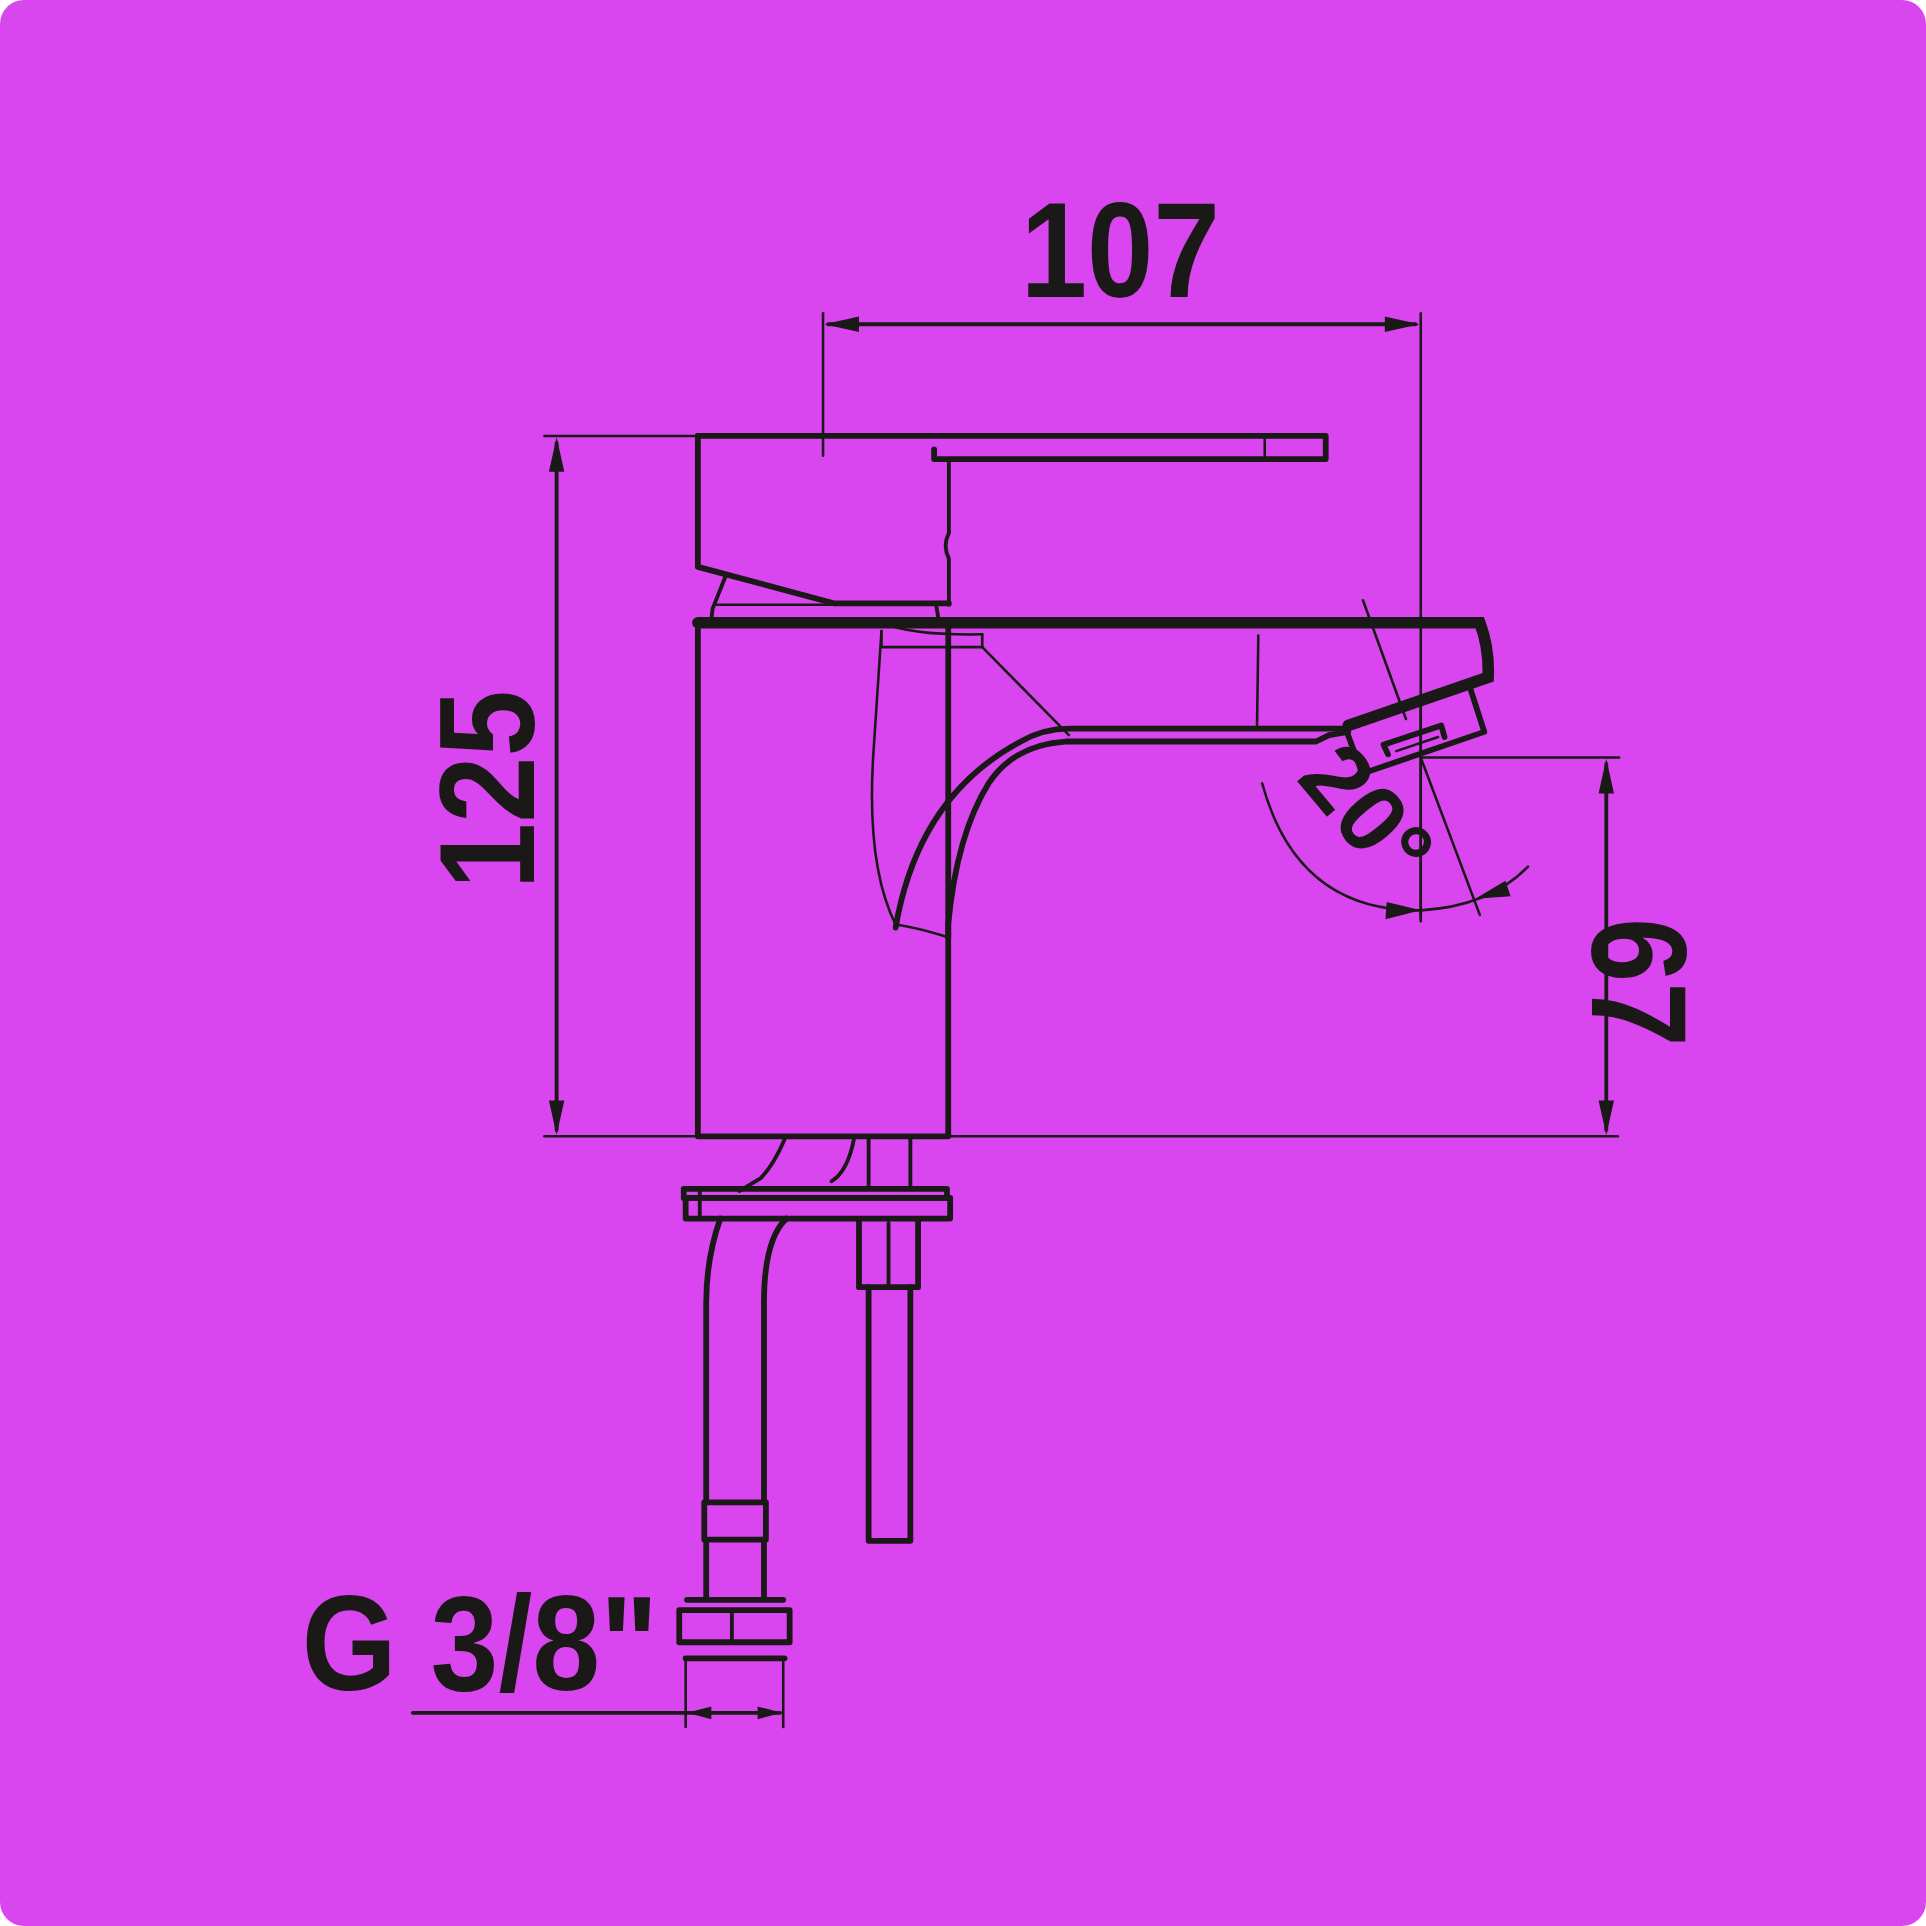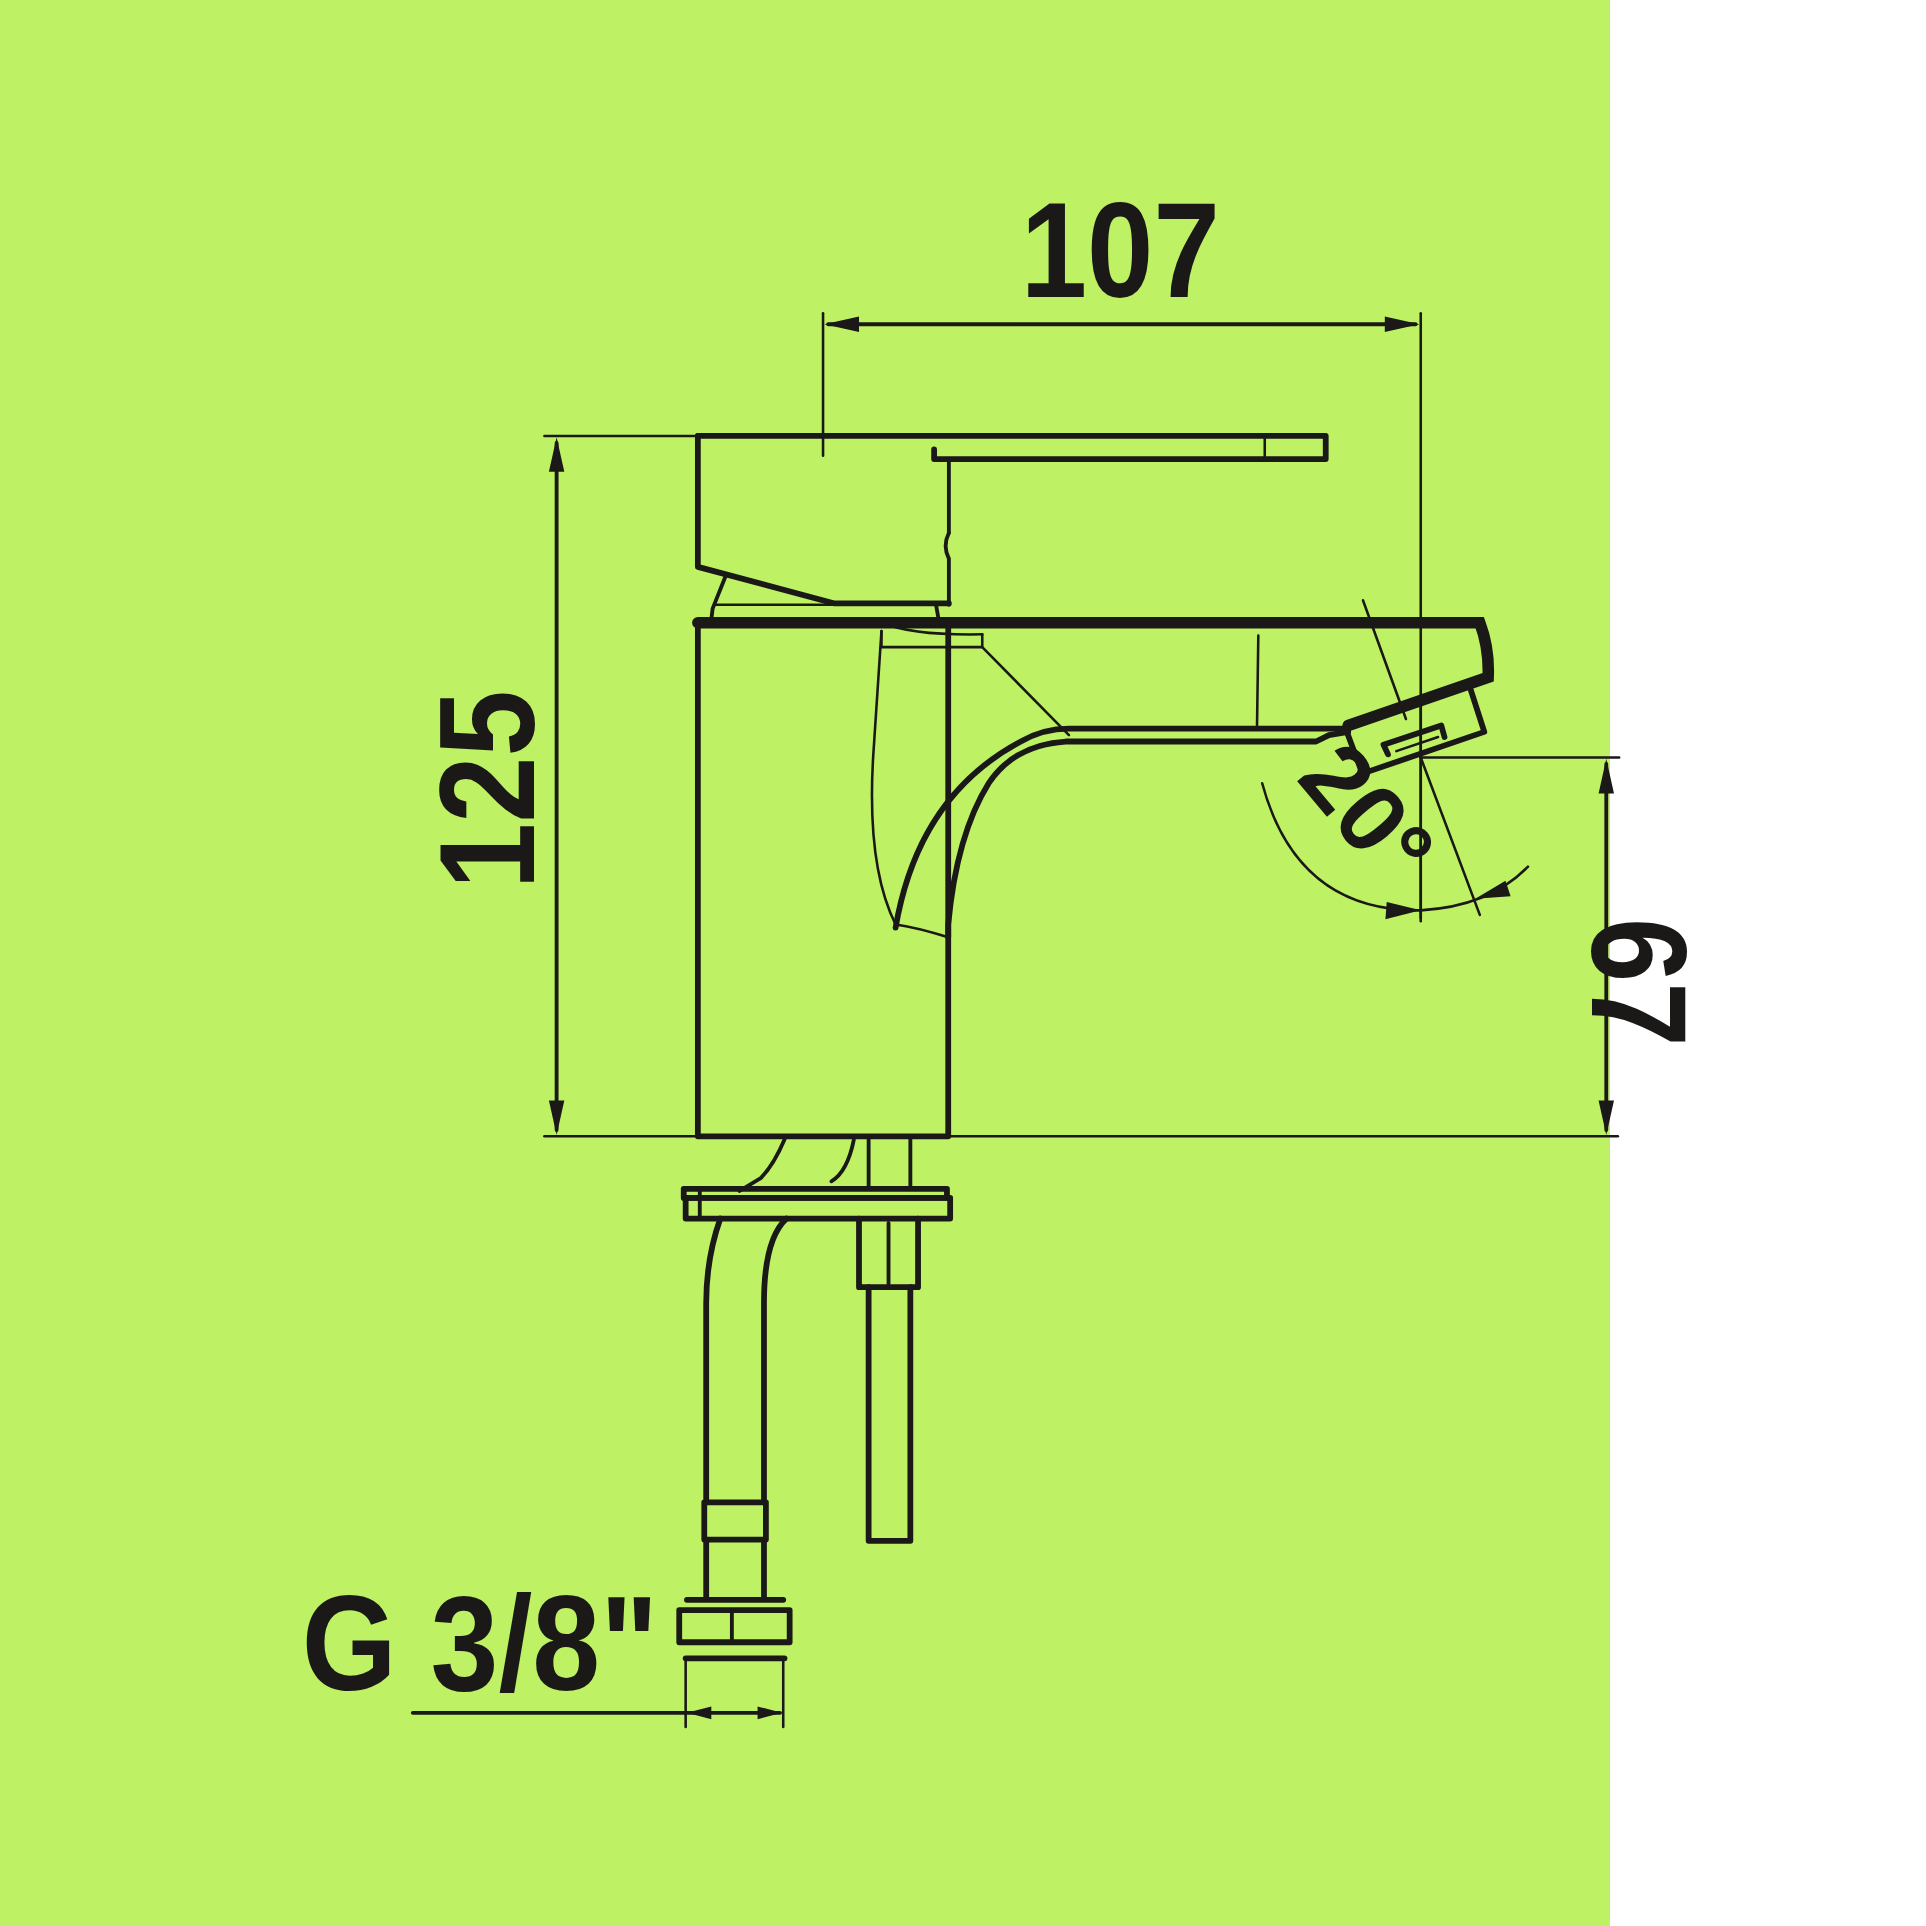--- a/index.html
+++ b/index.html
@@ -1,16 +1,16 @@
 <!DOCTYPE html>
 <html style="font-size:10.3px"><head>
 <meta charset="utf-8">
 <style>
   html, body { margin: 0; padding: 0; background: #ffffff; }
-  #canvas { width: 1610px; height: 1926px; position: relative; background: #bef264; }
+  #canvas { width: 1926px; height: 1926px; position: relative; background: #d946ef; border-radius: 24px; }
   svg { position: absolute; left: 0; top: 0; }
   .thick { fill: none; stroke: #1a1917; stroke-width: 9; stroke-linejoin: round; stroke-linecap: round; }
   .med { fill: none; stroke: #1a1917; stroke-width: 6; stroke-linejoin: round; stroke-linecap: round; }
   .thin { fill: none; stroke: #1a1917; stroke-width: 4; stroke-linecap: round; }
   .heavy { fill: none; stroke: #1a1917; stroke-width: 18; stroke-linecap: round; }
   .arrow { fill: #1a1917; stroke: none; }
   .dimtext { font-family: "Liberation Sans", sans-serif; font-weight: bold; fill: #1a1917; }
 </style>
 </head>
 <body>

